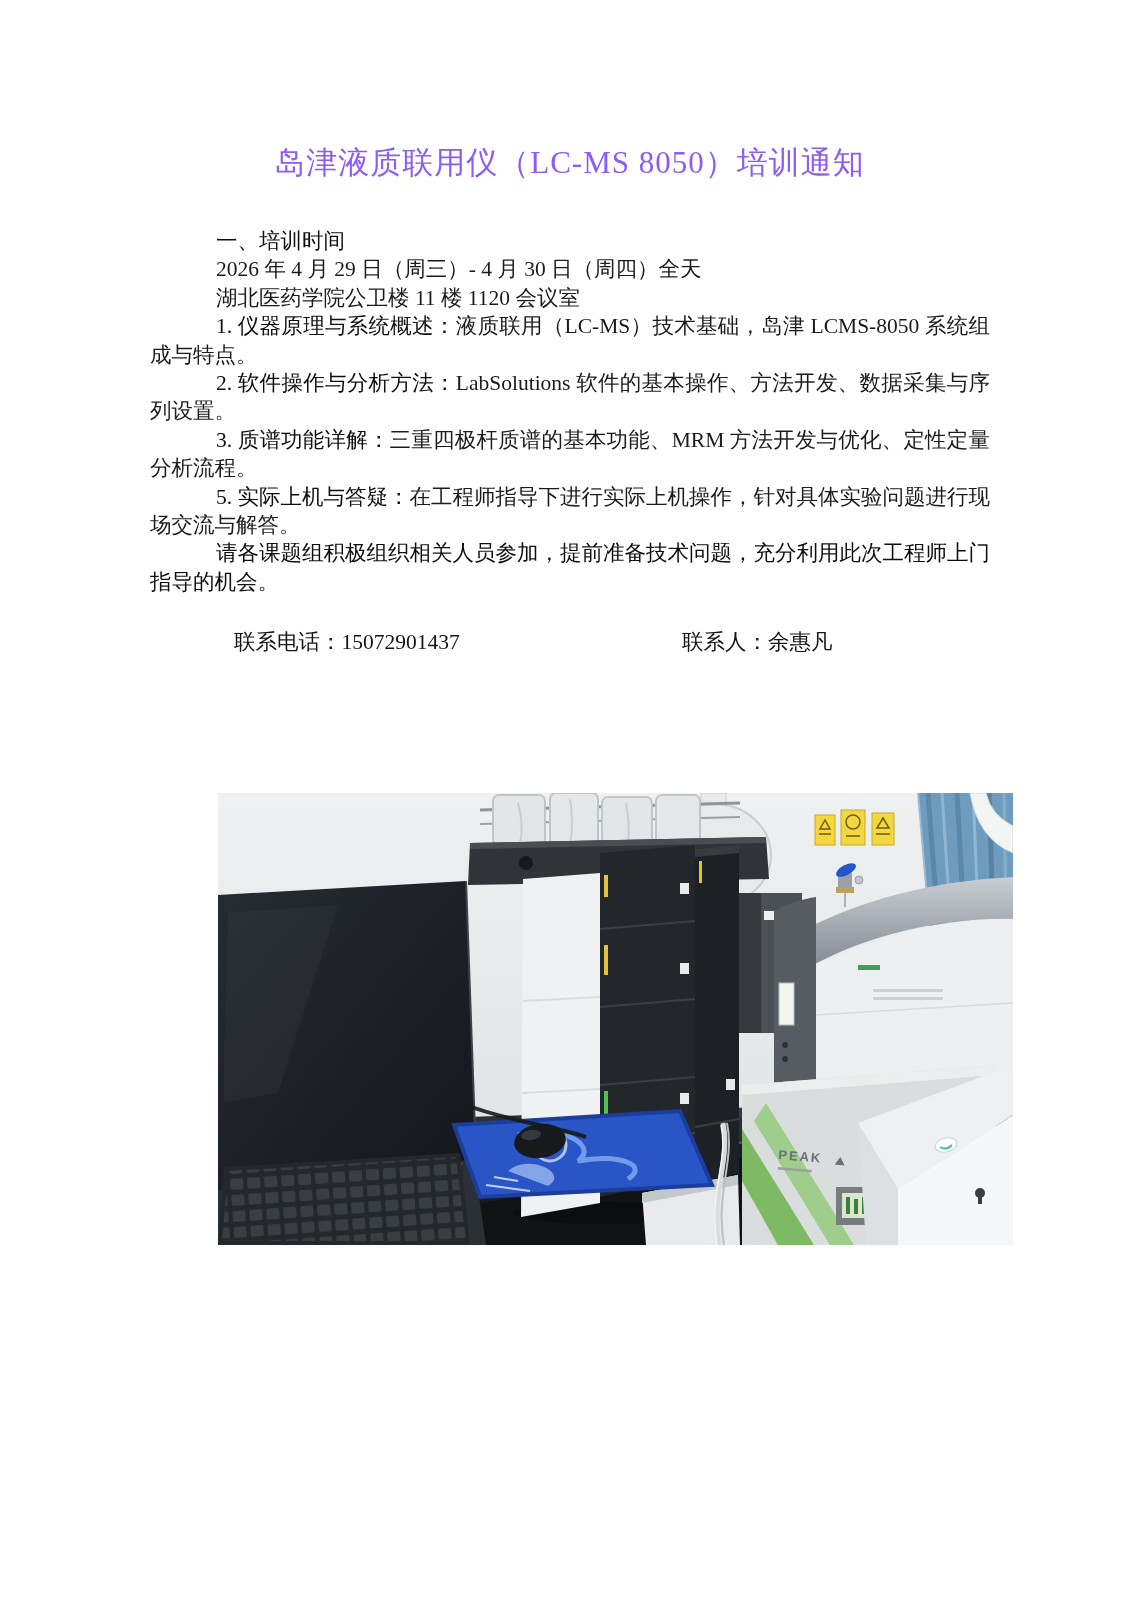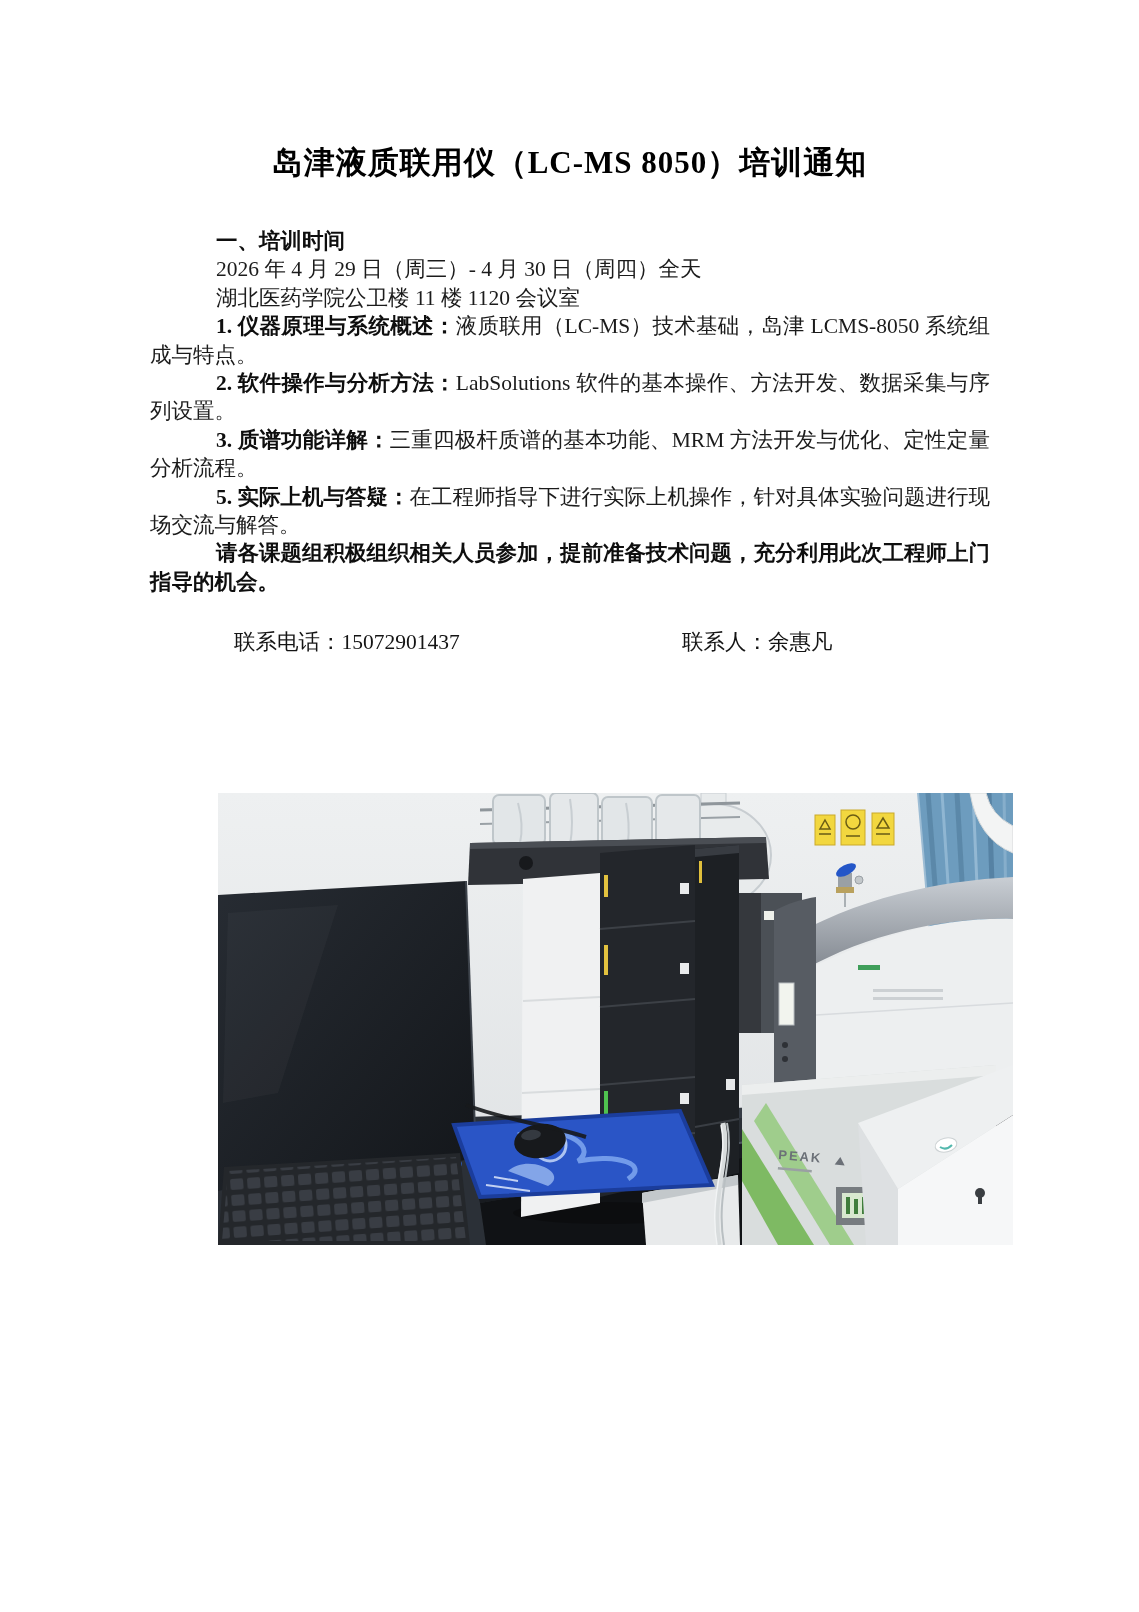--- a/index.html
+++ b/index.html
@@ -3,29 +3,29 @@
 <meta charset="utf-8">
 <style>
   html,body{margin:0;padding:0;background:#ffffff;}
   .page{
     position:relative;width:1139px;height:1612px;background:#ffffff;
     font-family:"Liberation Serif","DejaVu Serif",serif;color:#141414;
     overflow:hidden;
   }
   .title{
     margin:0;padding:143px 75px 0 75px;text-align:center;
-    font-size:31px;line-height:40px;font-weight:bold;color:#000000;
+    font-size:31px;line-height:40px;font-weight:normal;color:#8b5cf6;
     letter-spacing:1px;
   }
   .doc-body{margin:44px 149px 0 150px;width:840px;}
   .para{
     margin:0;font-size:21.5px;line-height:28.4px;text-indent:66px;
     text-align:justify;color:#1b1b1b;
   }
-  .b{font-weight:bold;color:#0e0e0e;}
+  .b{font-weight:normal;color:#0e0e0e;}
   .contact{position:relative;margin:32px 149px 0 150px;height:29px;font-size:21.5px;line-height:29px;}
   .contact .phone-group{position:absolute;left:84px;top:0;}
   .contact .person-group{position:absolute;left:532px;top:0;}
   .photo-wrap{position:absolute;left:218px;top:793px;width:795px;height:452px;}
   .photo-wrap svg{display:block;width:795px;height:452px;}
 </style>
 </head>
 <body>
 
 <div class="page">

